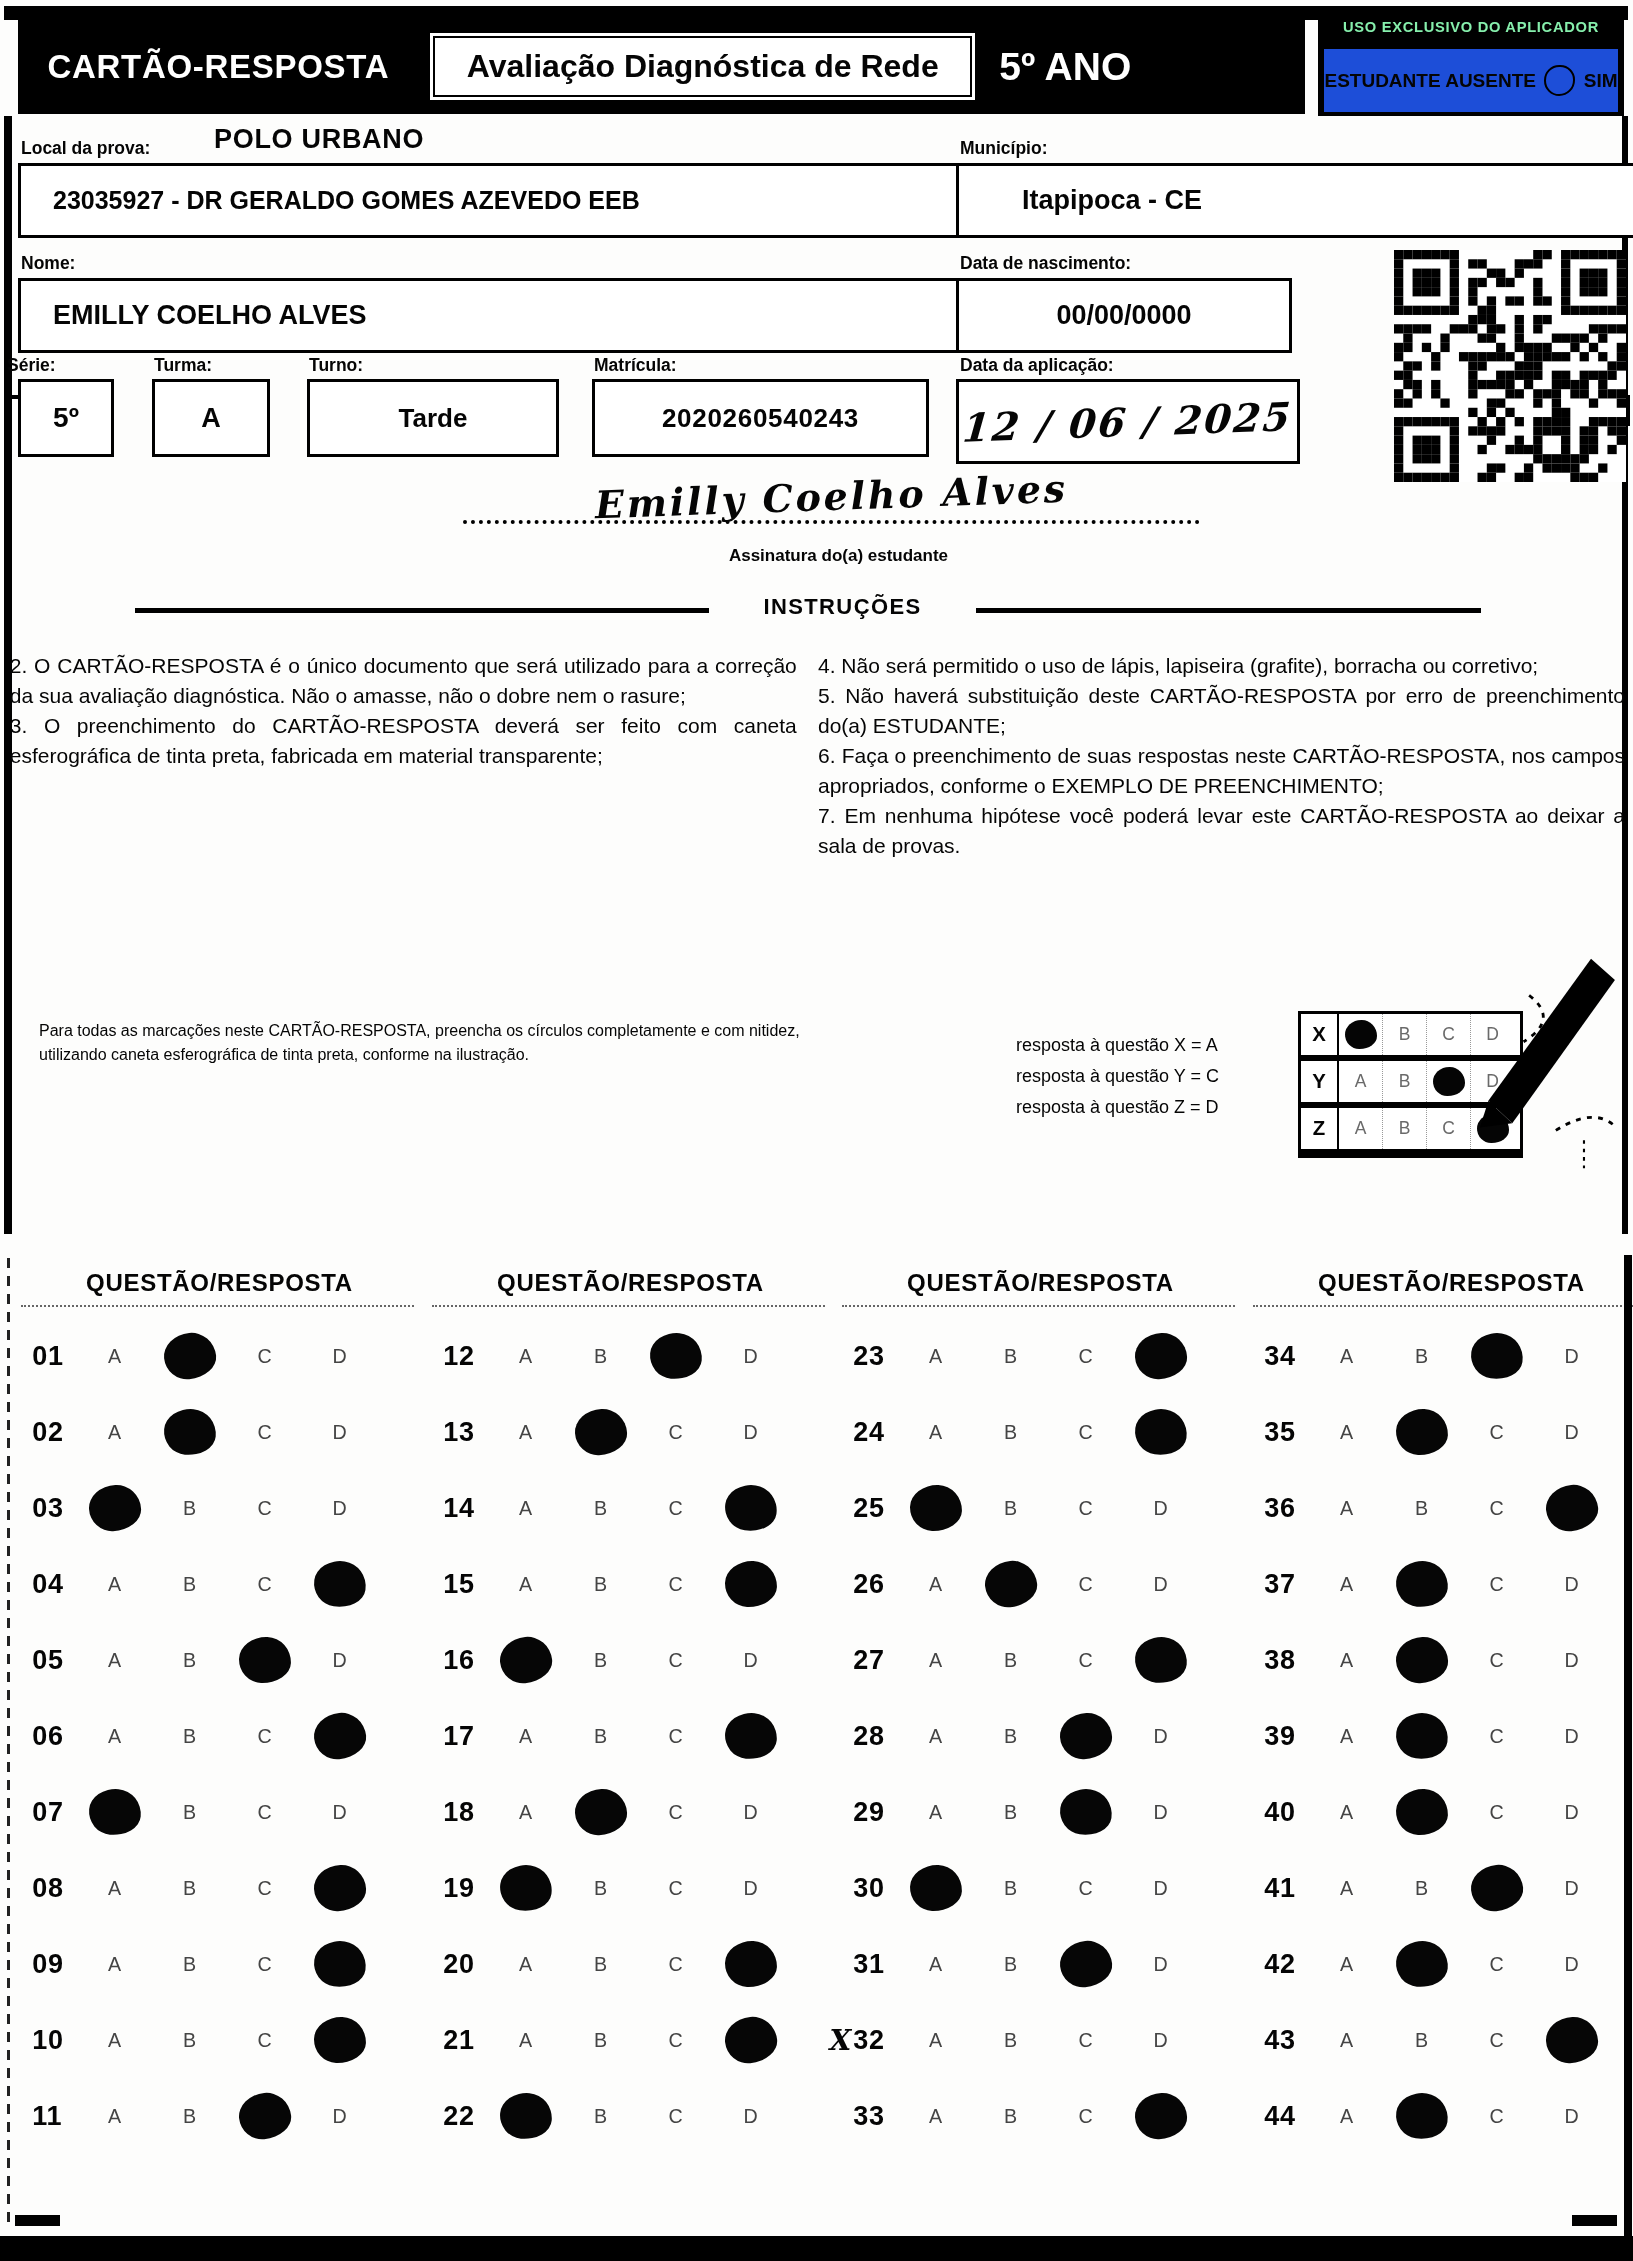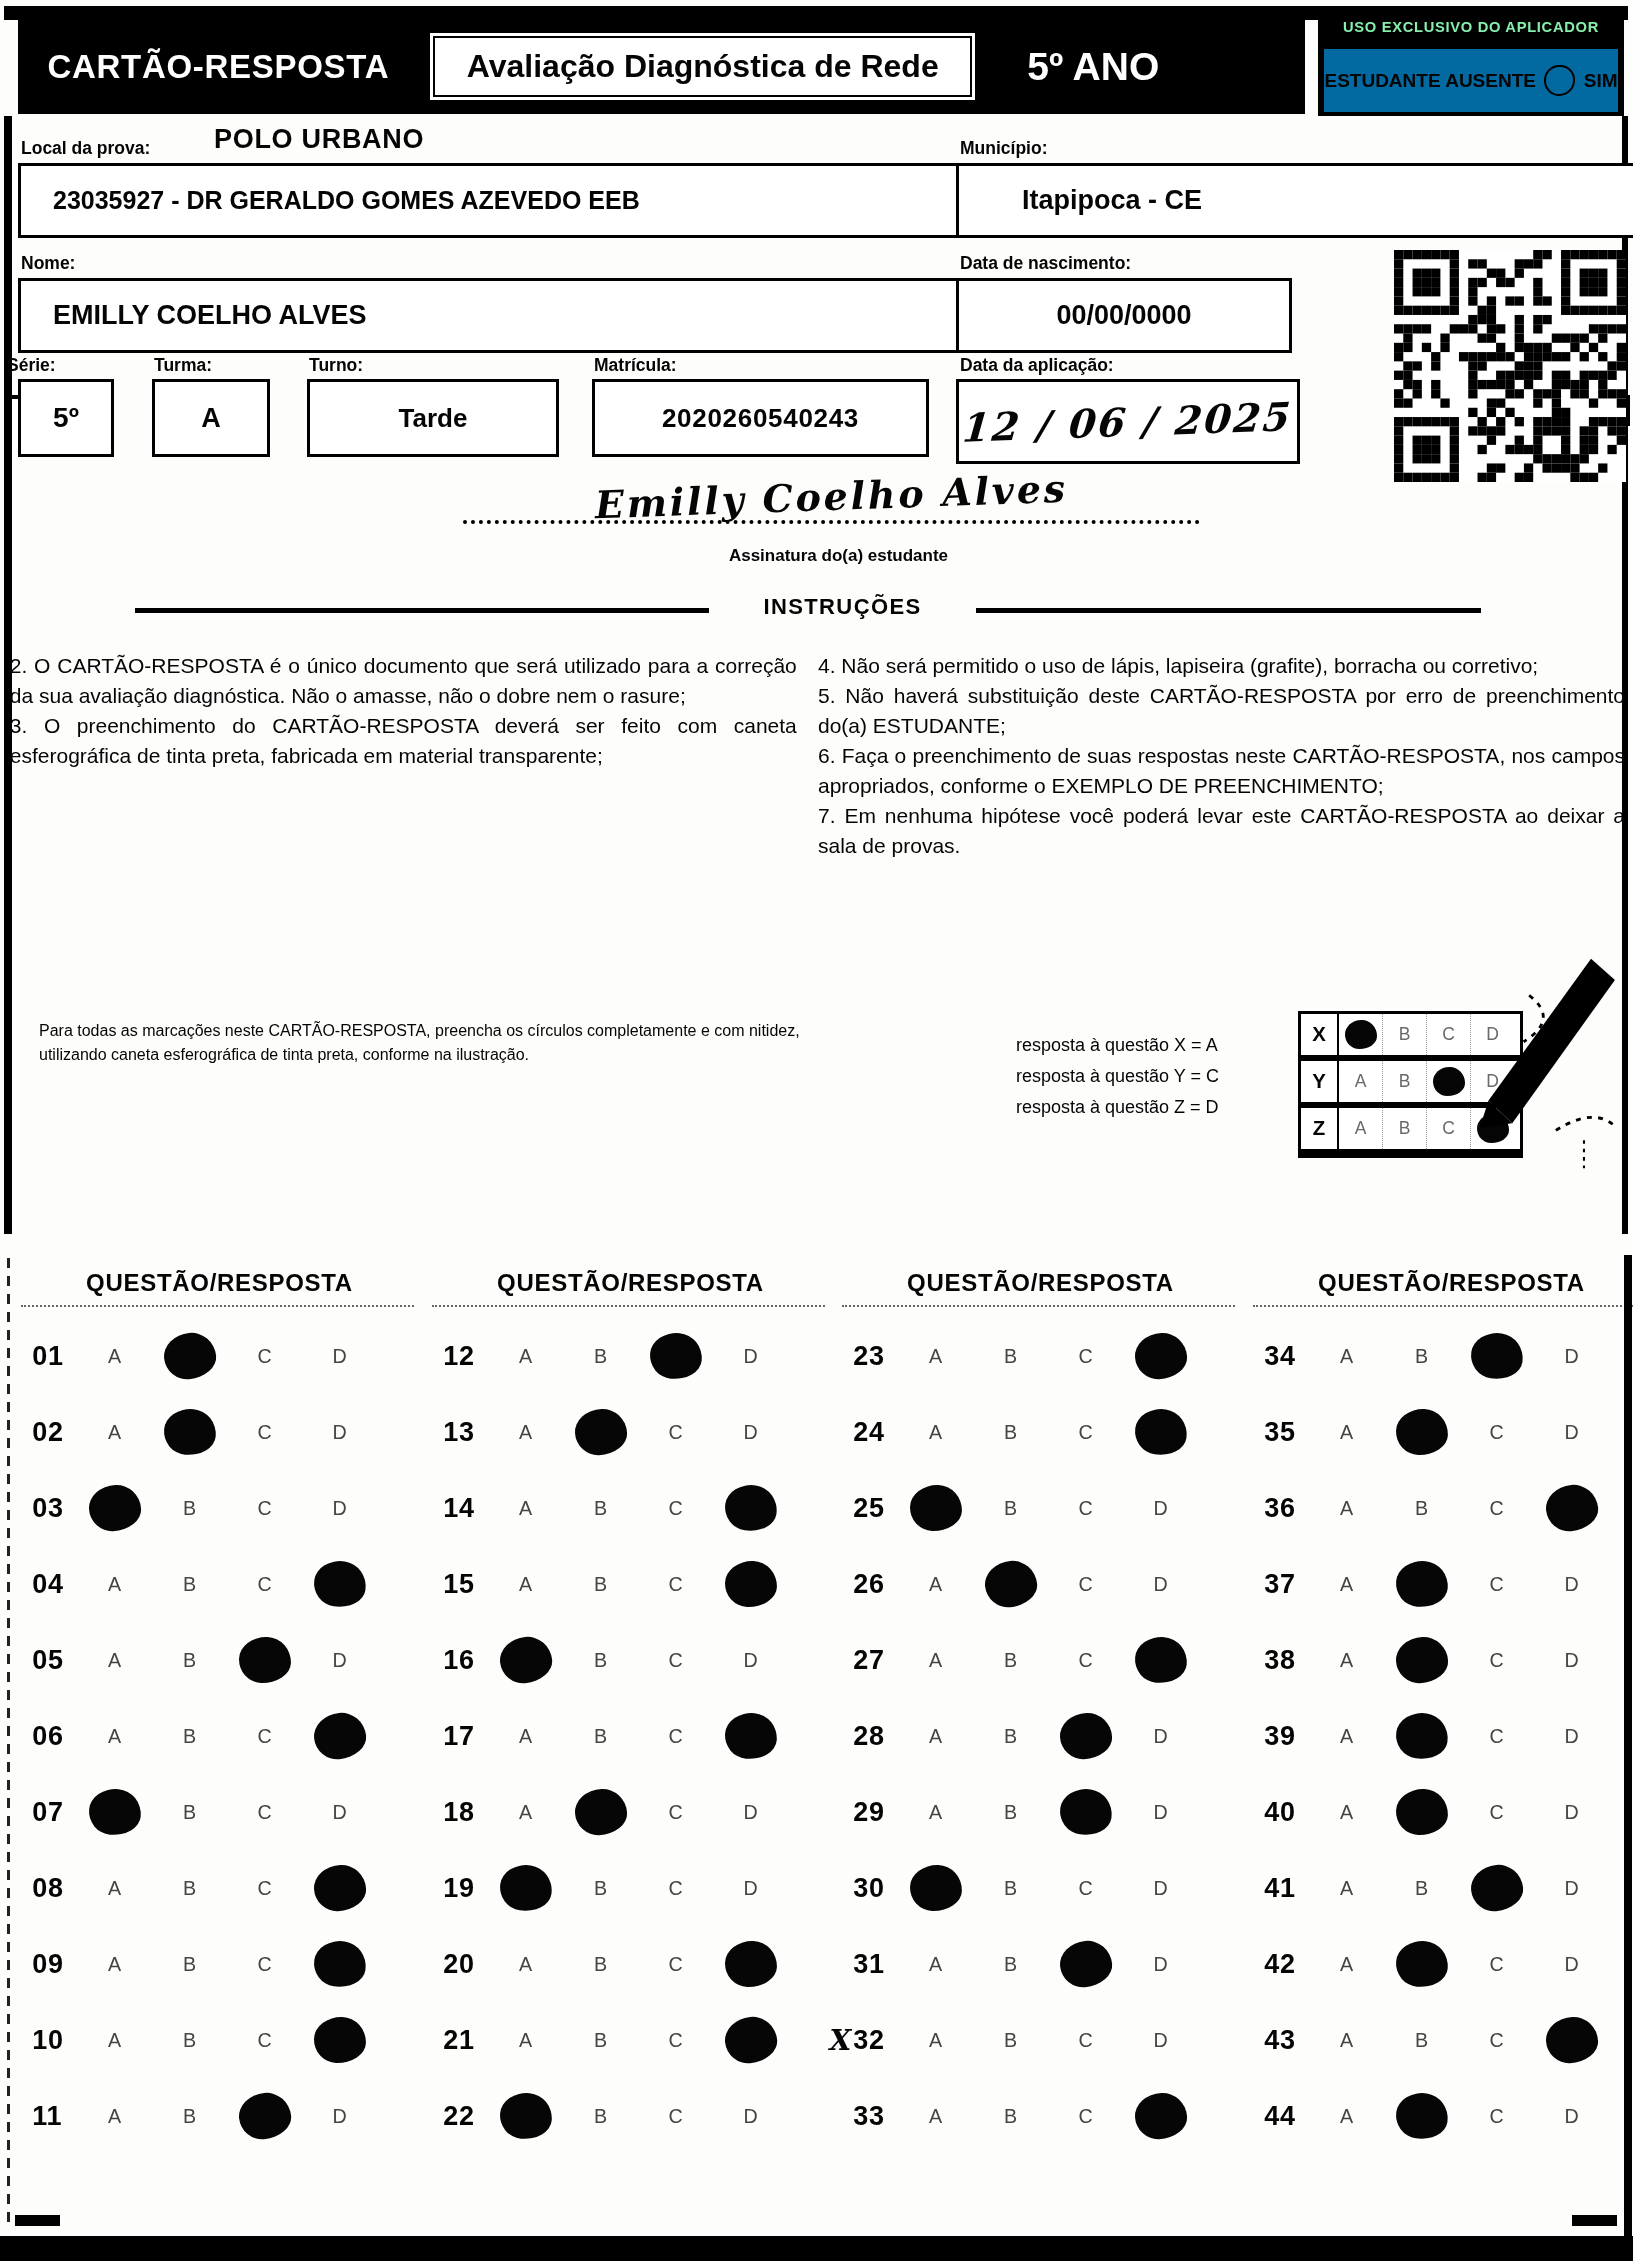--- a/index.html
+++ b/index.html
@@ -5,25 +5,25 @@
   html,body{margin:0;padding:0;background:#e8e8e8;}
   .page{position:relative;width:1634px;height:2261px;background:#fdfdfc;overflow:hidden;
         font-family:"Liberation Sans",sans-serif;color:#050505;}
   .abs{position:absolute;}
   
   .top-strip{left:4.2px;top:5.6px;width:1624px;height:14px;background:#000;}
   .header-bar{left:18px;top:19.7px;width:1287px;height:94px;background:#000;display:flex;align-items:center;}
   .header-title{color:#fff;font-size:33px;font-weight:bold;margin-left:29.5px;letter-spacing:0.7px;white-space:nowrap;}
   .header-subtitle-box{background:#fff;margin-left:41px;height:67px;width:545px;display:flex;align-items:center;justify-content:center;
         font-size:32px;font-weight:bold;white-space:nowrap;outline:2.8px solid #000;outline-offset:-5.6px;}
-  .header-grade{color:#fff;font-size:39px;font-weight:bold;margin-left:52px;white-space:nowrap;}
+  .header-grade{color:#fff;font-size:39px;font-weight:bold;margin-left:24px;white-space:nowrap;}
   .applicator-box{left:1318px;top:7px;width:306px;height:109px;background:#000;padding:0;}
   .applicator-strip{height:39px;color:#86efac;display:flex;align-items:center;justify-content:center;
         font-size:14.7px;font-weight:bold;letter-spacing:0.7px;}
-  .absent-row{background:#0369a1;border:3.5px solid #000;height:63px;margin:0 2.8px 2.8px 2.8px;display:flex;align-items:center;justify-content:center;gap:8.4px;
+  .absent-row{background:#1d4ed8;border:3.5px solid #000;height:63px;margin:0 2.8px 2.8px 2.8px;display:flex;align-items:center;justify-content:center;gap:8.4px;
         font-size:19px;font-weight:bold;}
   .absent-circle{width:27px;height:27px;border:2.8px solid #000;border-radius:50% 48% 52% 50%;display:inline-block;}
   
   .v-border-left{left:4.2px;top:116px;width:7.7px;height:1118px;background:#000;}
   .v-border-right{left:1622px;top:116px;width:6.3px;height:1118px;background:#000;}
   .bracket-left{left:5.6px;top:395px;width:24px;height:27px;border-left:4.9px solid #000;border-top:4.9px solid #000;}
   .bracket-right{left:1602px;top:395px;width:24px;height:27px;border-right:4.9px solid #000;border-top:4.9px solid #000;}
   .grid-right-bar{left:1624px;top:1255px;width:8.4px;height:983px;background:#000;}
   .grid-left-line{left:7px;top:1258px;width:2.8px;height:968px;
         background:repeating-linear-gradient(#222 0 9.8px,transparent 9.8px 18px);}

